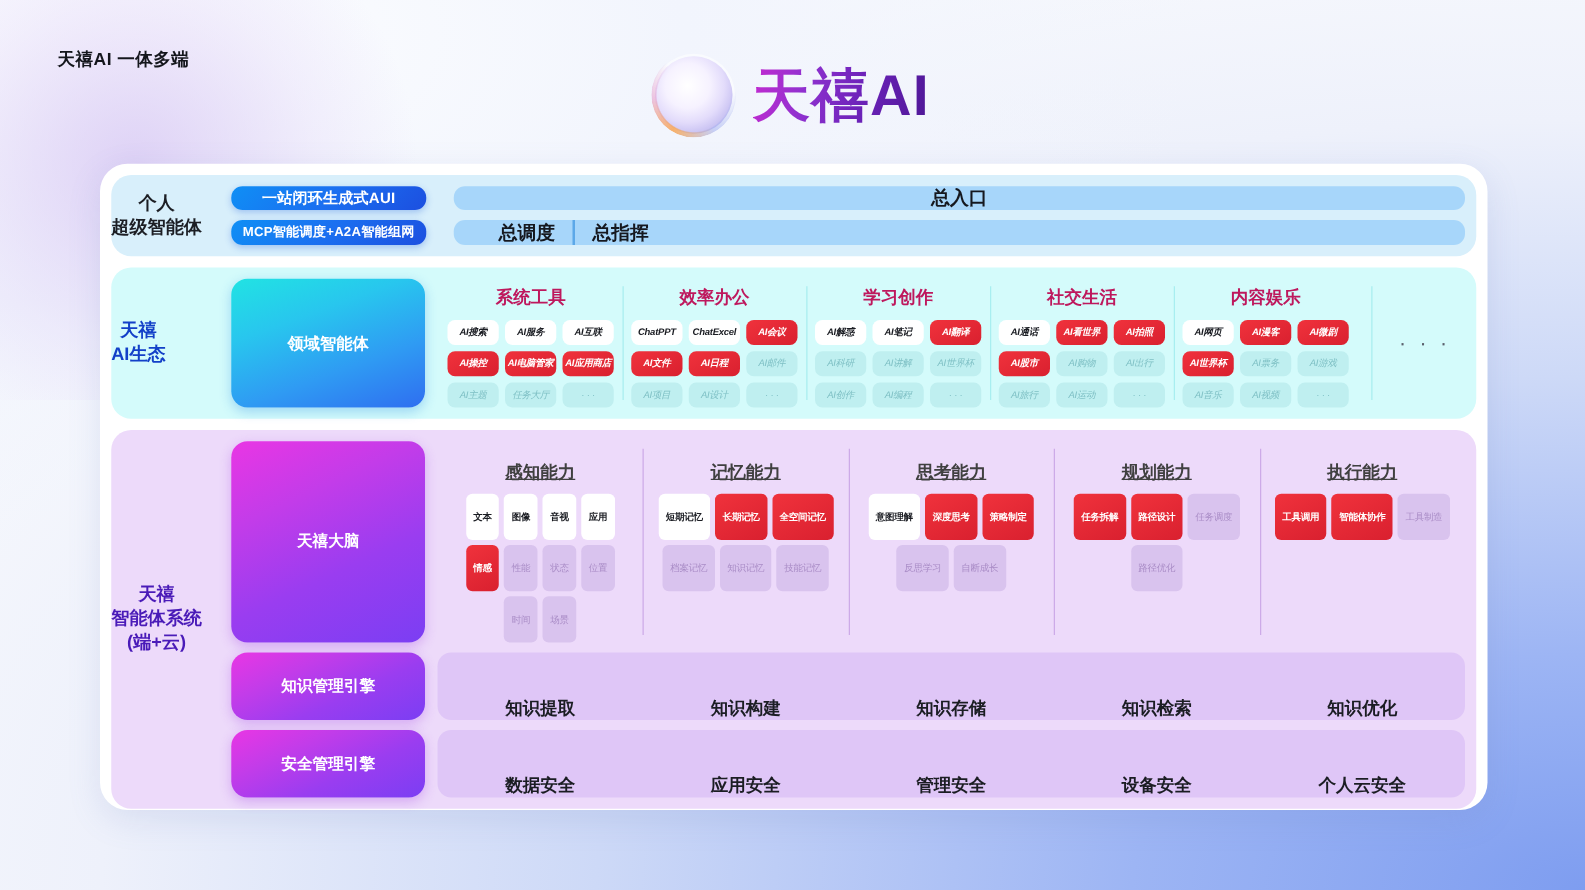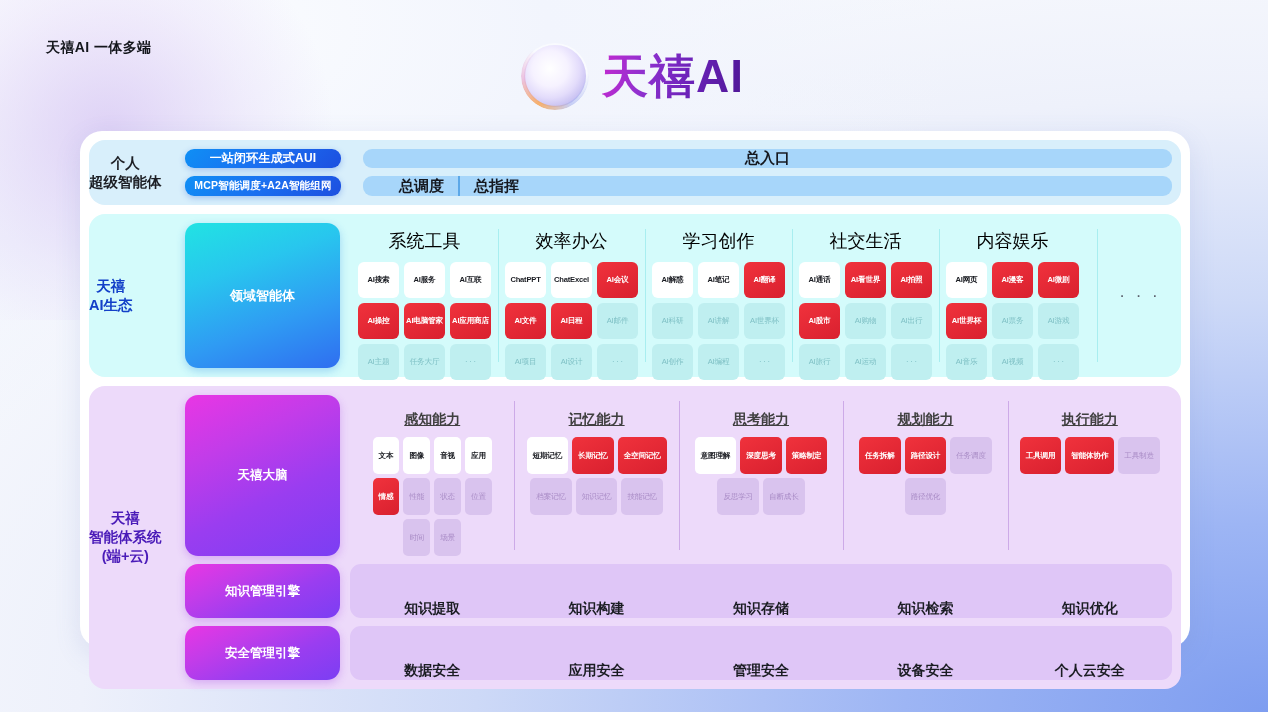--- a/index.html
+++ b/index.html
@@ -95,25 +95,25 @@
     display: flex; align-items: center; justify-content: center;
     color: #fff; font-size: 13px; font-weight: bold;
     background: linear-gradient(160deg, #21e3e3 0%, #28c6ee 32%, #2f9bf3 66%, #2f6ef0 100%);
     box-shadow: 0 3px 9px rgba(40,140,230,.32);
   }
   .cols { flex: 1; display: flex; align-items: stretch; }
   .col { flex: 1; padding: 0 7px; display: flex; flex-direction: column; align-items: center; position: relative; }
   .col + .col:before {
     content: ""; position: absolute; left: 0; top: 6px; bottom: 6px; width: 1px; background: #a8eef0;
   }
-  .col-title { font-size: 18px; font-weight: normal; color: #000000; margin: 6px 0 9px; }
+  .col-title { font-size: 14px; font-weight: bold; color: #be185d; margin: 6px 0 9px; }
   .chipgrid { display: grid; grid-template-columns: repeat(3, 41px); gap: 5px; }
   .chip {
-    height: 36px; border-radius: 6px; display: flex; align-items: center; justify-content: center;
-    font-size: 7.6px; line-height: 1.05; text-align: center; padding: 0 2px; letter-spacing: -.2px;
+    height: 20px; border-radius: 6px; display: flex; align-items: center; justify-content: center;
+    font-size: 7.6px; line-height: 1.05; text-align: center; padding: 0 2px; letter-spacing: -.2px; font-style: italic;
   }
   .chip.white { background: #ffffff; color: #1a1c22; font-weight: bold; }
   .chip.red { background: linear-gradient(150deg, #f0323c 0%, #d9202f 100%); color: #fff; font-weight: bold; }
   .chip.ghost-c { background: #bfeff0; color: #7fc0c5; }
   .more-col {
     width: 86px; flex: 0 0 86px; display: flex; align-items: center; justify-content: center;
     position: relative; color: #5a5f6b; font-size: 17px; letter-spacing: 3px;
   }
   .more-col:before { content:""; position:absolute; left:0; top:6px; bottom:6px; width:1px; background:#a8eef0; }
 

